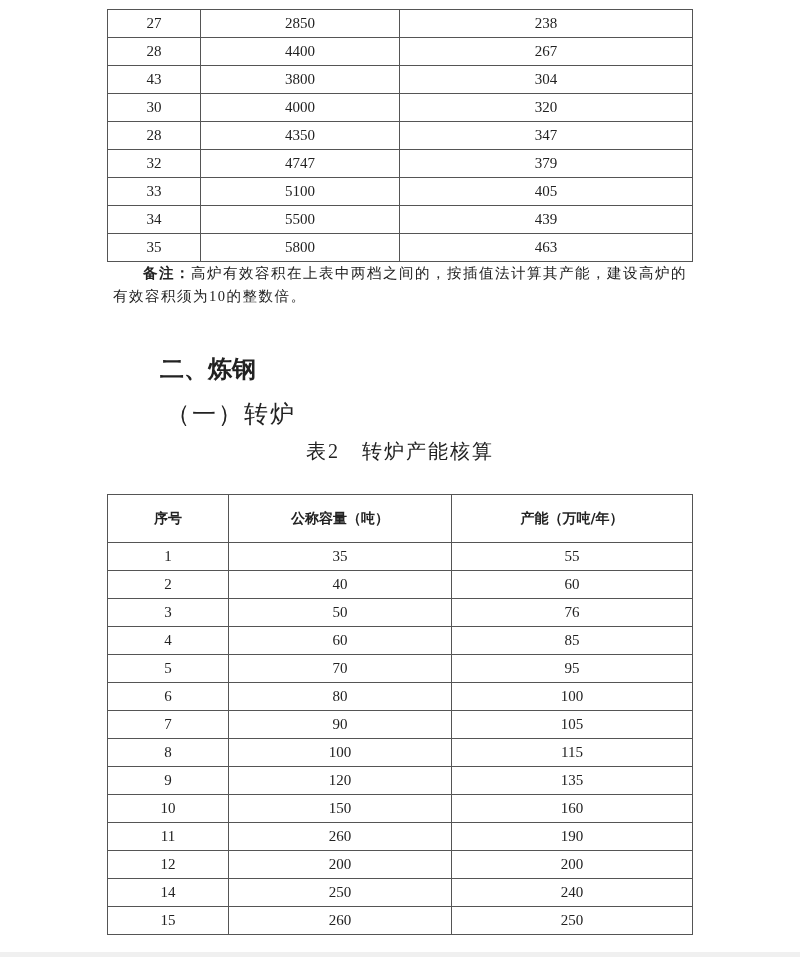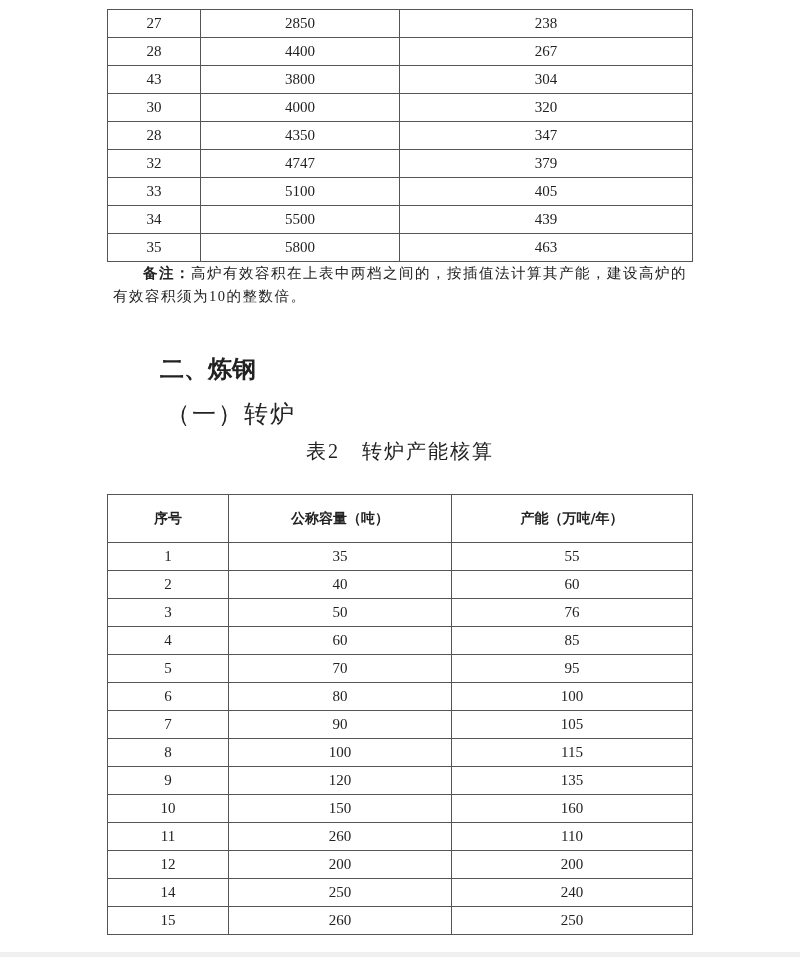--- a/index.html
+++ b/index.html
@@ -146,21 +146,21 @@
         <td>135</td>
       </tr>
       <tr>
         <td>10</td>
         <td>150</td>
         <td>160</td>
       </tr>
       <tr>
         <td>11</td>
         <td>260</td>
-        <td>110</td>
+        <td>190</td>
       </tr>
       <tr>
         <td>12</td>
         <td>200</td>
         <td>200</td>
       </tr>
       <tr>
         <td>14</td>
         <td>250</td>
         <td>240</td>

